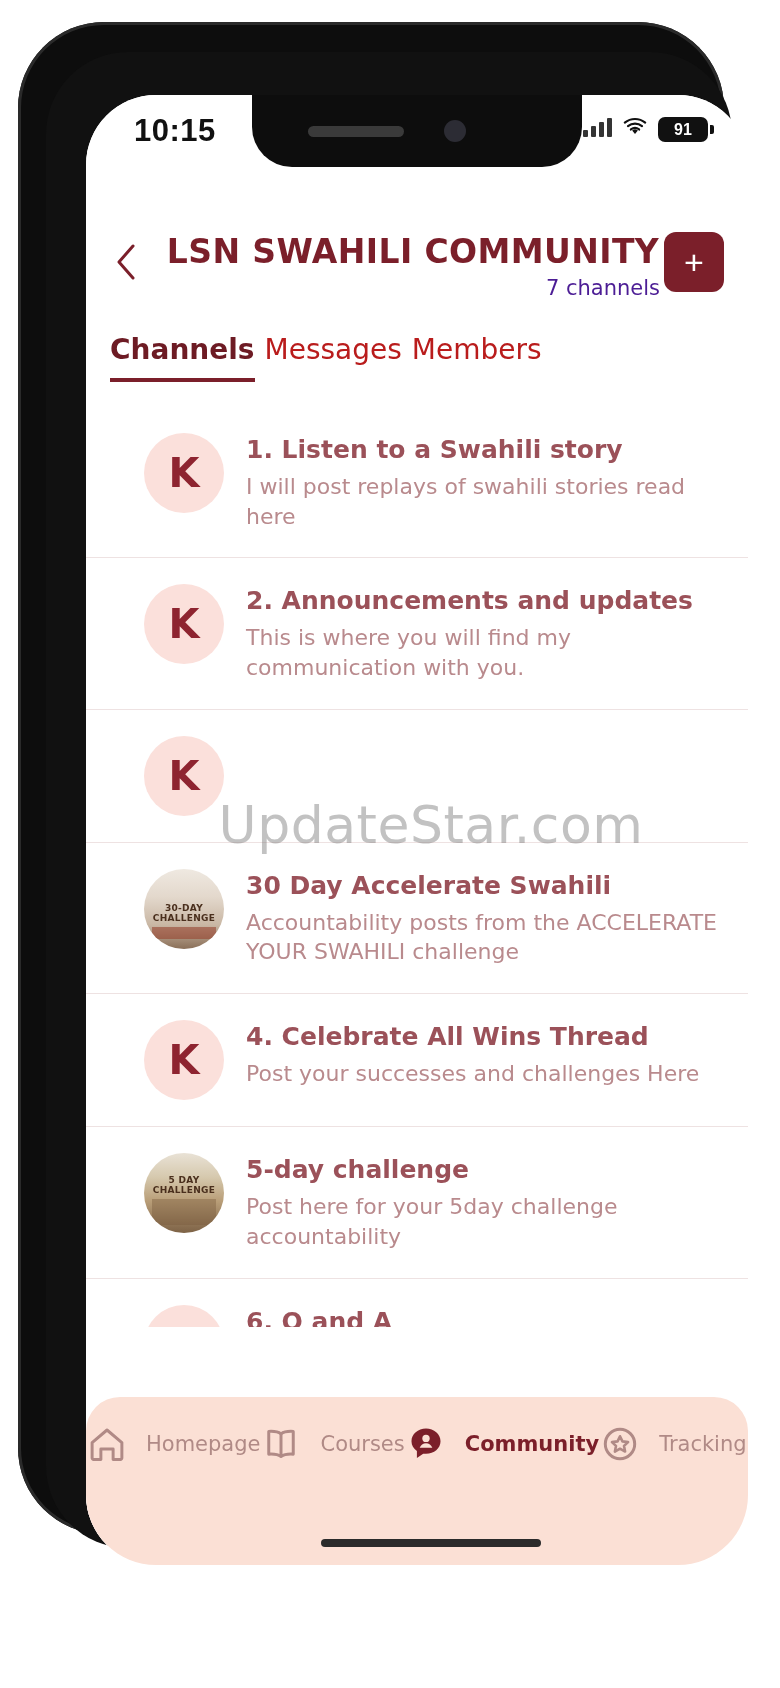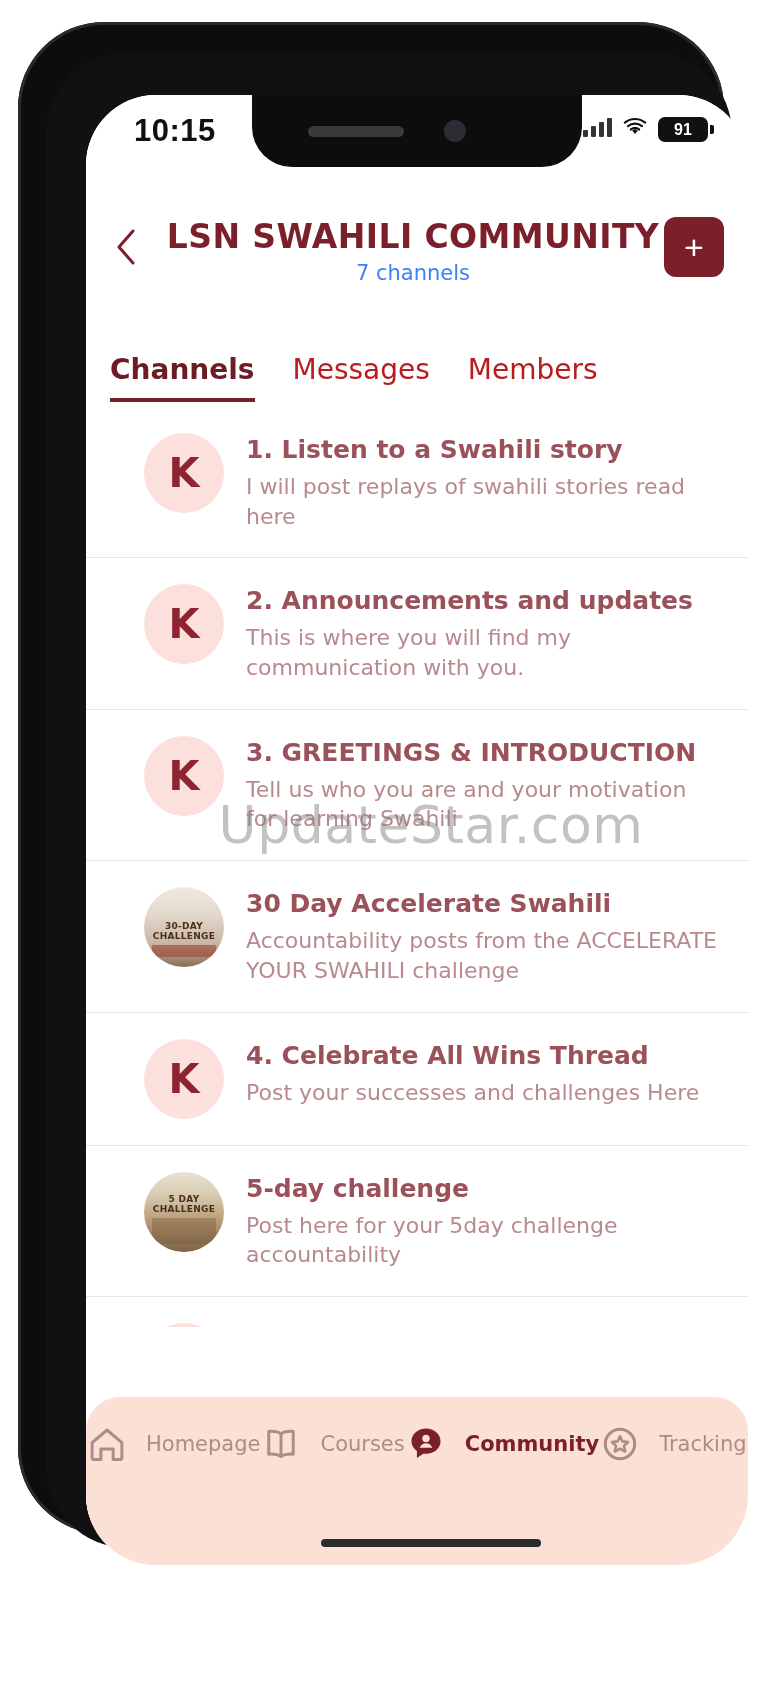--- a/index.html
+++ b/index.html
@@ -153,21 +153,21 @@
     left: 0; top: 0;
     width: 662px;
     height: 1470px;
     background: #fff;
     padding-left: 28px;
   }
 
   .header {
     position: absolute;
     left: 0;
-    top: 104px;
+    top: 119px;
     width: 662px;
     height: 120px;
   }
   .back-chevron {
     position: absolute;
     left: 18px;
     top: 26px;
     width: 44px;
     height: 44px;
     display: flex;
@@ -189,23 +189,23 @@
     font-weight: bold;
     letter-spacing: 0.4px;
     color: #7b1f2a;
     font-family: "DejaVu Sans", sans-serif;
   }
   .header-sub {
     position: absolute;
     left: 80px;
     right: 88px;
     top: 62px;
-    text-align: center;
+    text-align: right;
     font-size: 21px;
-    color: #3b82f6;
+    color: #4c1d95;
     font-family: "DejaVu Sans", sans-serif;
   }
   .add-button {
     position: absolute;
     right: 24px;
     top: 18px;
     width: 60px;
     height: 60px;
     border-radius: 12px;
     background: #7b1f2a;
@@ -223,23 +223,22 @@
   
   .tabs {
     position: absolute;
     left: 0;
     top: 238px;
     width: 662px;
     height: 66px;
     display: flex;
     align-items: flex-start;
     padding-left: 24px;
-    gap: 38px;
+    gap: 10px;
     box-sizing: border-box;
-    margin-top: 20px;
   }
   .tab {
     font-size: 28px;
     color: #b91c1c;
     padding-bottom: 12px;
     cursor: pointer;
     font-family: "DejaVu Sans", sans-serif;
   }
   .tab.active {
     color: #6d1b24;
@@ -446,24 +445,20 @@
             <div class="row">
               <div class="avatar">K</div>
               <div class="row-text">
                 <div class="row-title">2. Announcements and updates</div>
                 <div class="row-desc">This is where you will find my communication with you.</div>
               </div>
             </div>
 
             <div class="row">
               <div class="avatar">K</div>
-              <div class="row-text">
-                <div class="row-title">3. GREETINGS &amp; INTRODUCTION</div>
-                <div class="row-desc">Tell us who you are and your motivation for learning Swahili</div>
-              </div>
             </div>
 
             <div class="row">
               <div class="avatar photo-a">
                 <span class="thumb-cap" style="top:34px">30-DAY CHALLENGE</span>
                 <span class="thumb-line" style="top:58px;height:12px;background:rgba(150,60,40,.55)"></span>
               </div>
               <div class="row-text">
                 <div class="row-title">30 Day  Accelerate Swahili</div>
                 <div class="row-desc">Accountability posts from the ACCELERATE YOUR SWAHILI challenge</div>

